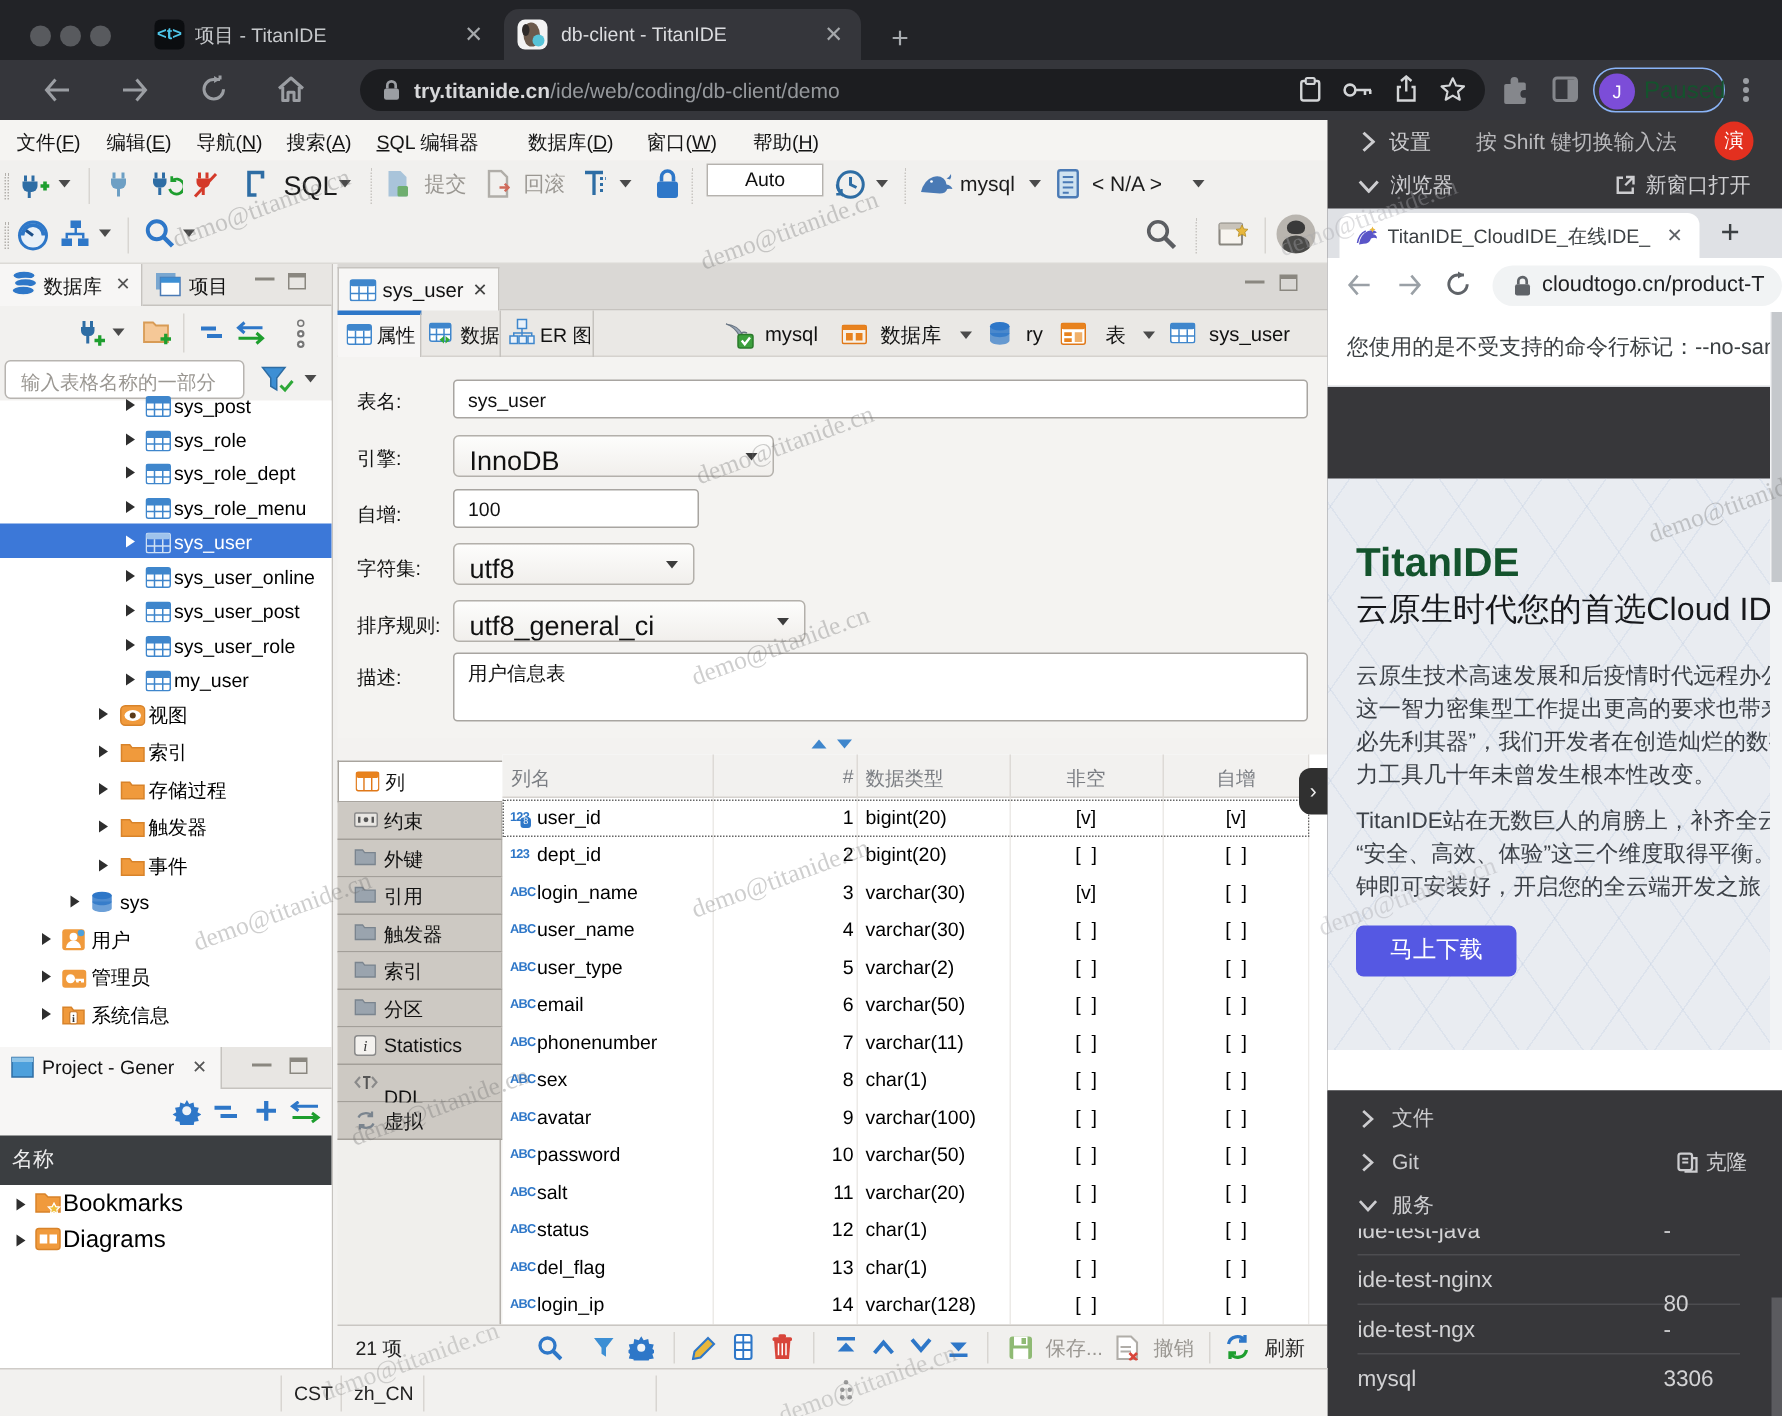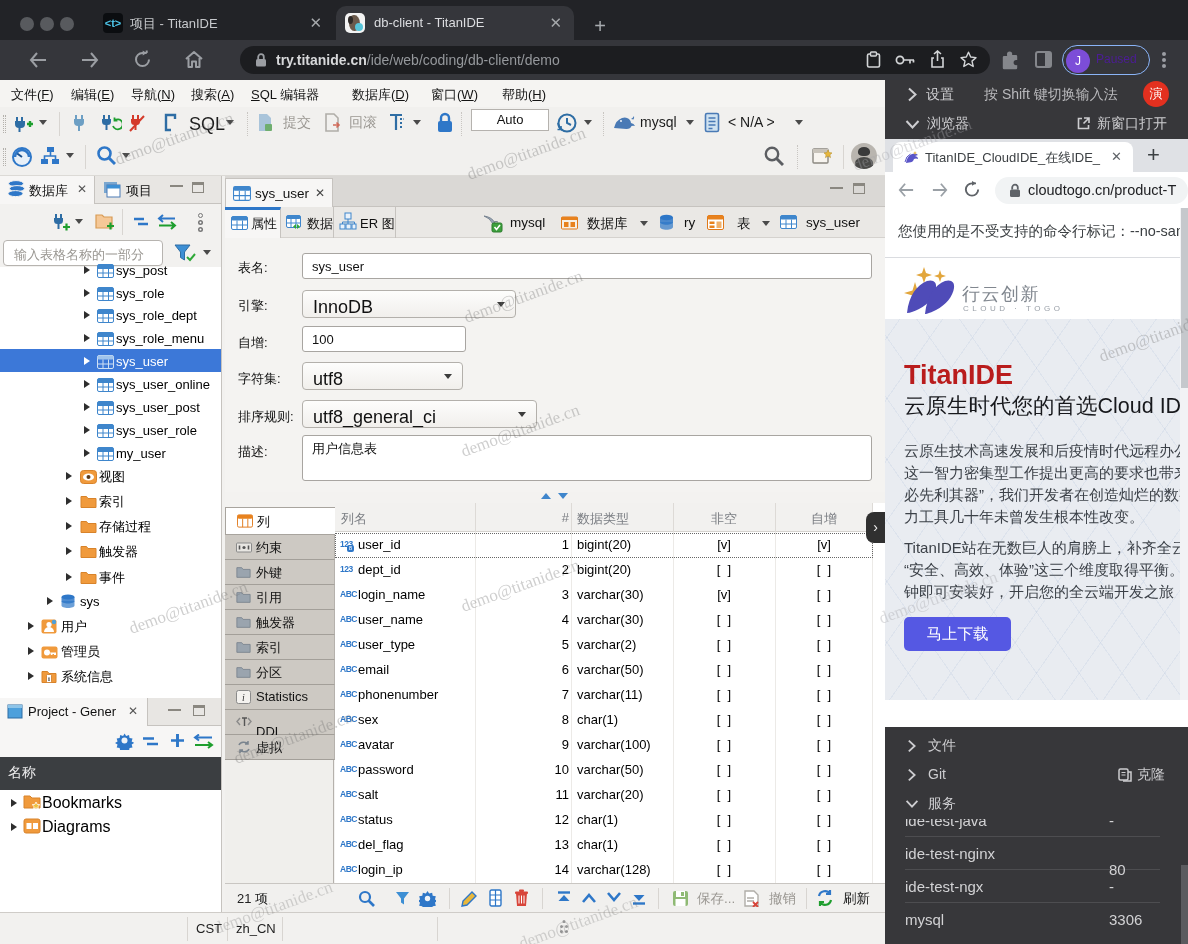--- a/index.html
+++ b/index.html
@@ -12,21 +12,21 @@
 #tab1{left:88px;width:248px;}
 #tab2{left:336px;width:238px;background:#35363b;color:#dcdde0;}
 .tabx{font-size:15px;color:#a5a8ab;}
 #newtab{left:587px;top:14px;width:26px;height:26px;color:#a8abaf;font-size:20px;line-height:24px;text-align:center;}
 #addr{left:0;top:40px;width:1188px;height:40px;background:#35363b;}
 #urlpill{left:240px;top:6px;width:750px;height:28px;background:#1c1d20;border-radius:14px;color:#d7d8da;font-size:14px;line-height:28px;}
 #urlpill .dim{color:#95989c;}
 .pillic{top:48px;color:#d3d5d7;font-size:15px;}
 #paused{left:1062px;top:45px;width:88px;height:30px;border:1px solid #8ab4f8;border-radius:15px;}
 #paused .av{position:absolute;left:3px;top:3px;width:24px;height:24px;border-radius:50%;background:#7c4dd8;color:#fff;font-size:12px;text-align:center;line-height:24px;}
-#paused .ptxt{position:absolute;left:33px;top:6px;color:#4c1d95;font-size:12px;}
+#paused .ptxt{position:absolute;left:33px;top:6px;color:#14532d;font-size:16px;}
 
 #menubar{left:0;top:80px;width:885px;height:27px;background:#f5f4f2;font-size:13px;color:#141414;}
 #menubar span{position:absolute;top:6px;}
 #menubar u{text-decoration:underline;}
 
 #toolbar{left:0;top:107px;width:885px;height:69px;background:#f1f0ee;border-bottom:1px solid #dcdad6;}
 .grip{width:3px;height:18px;border-left:1px dotted #b3b0ab;border-right:1px dotted #b3b0ab;}
 .tsep{width:1px;background:#d8d5d1;}
 .darr{width:0;height:0;border-left:4px solid transparent;border-right:4px solid transparent;border-top:5px solid #4a4a4a;}
 #autobox{left:471px;top:109px;width:78px;height:22px;background:#fff;border:1px solid #b5b2ae;font-size:13px;text-align:center;line-height:20px;color:#111;}
@@ -960,34 +960,23 @@
       <svg style="position:absolute;left:14px;top:6px;" width="12" height="15" viewBox="0 0 12 14">
           <rect x="1" y="6" width="10" height="7.5" rx="1.5" fill="#5f6368"></rect>
           <path d="M3.2 6 V4 a2.8 2.8 0 0 1 5.6 0 V6" stroke="#5f6368" stroke-width="1.8" fill="none"></path>
         </svg>
       <span style="position:absolute;left:33px;top:5px;font-size:14.5px;color:#202124;white-space:nowrap;">cloudtogo.cn/product-T</span>
     </div>
   </div>
   <div class="abs" id="bnotif">
       <span style="position:absolute;left:13px;top:14px;font-size:14.5px;color:#3c4043;white-space:nowrap;">您使用的是不受支持的命令行标记：--no-sand</span>
     </div>
-  <div class="abs" id="blogo">
-    <svg style="position:absolute;left:14px;top:5px;" width="60" height="55" viewBox="0 0 60 55">
-      <path d="M16 19 L18.5 27.5 L27 30 L18.5 32.5 L16 41 L13.5 32.5 L5 30 L13.5 27.5 Z" fill="#e2a63c"></path>
-      <path d="M25 4 L27 10 L33 12 L27 14 L25 20 L23 14 L17 12 L23 10 Z" fill="#e2a63c"></path>
-      <path d="M41 7 L42.5 11.5 L47 13 L42.5 14.5 L41 19 L39.5 14.5 L35 13 L39.5 11.5 Z" fill="#e2a63c"></path>
-      <path d="M8 50 C10 32 18 22 28 18 C34 16 38 19 37 25 C36 33 30 41 20 46 C16 48 11 50 8 50 Z" fill="#4f4bb8"></path>
-      <path d="M26 51 C28 33 36 22 46 18 C52 16 56 19 55 25 C54 33 47 42 37 47 C33 49 28 51 26 51 Z" fill="#4f4bb8"></path>
-    </svg>
-    <span style="position:absolute;left:77px;top:24px;font-size:18px;color:#81878f;letter-spacing:1.5px;">行云创新</span>
-    <span style="position:absolute;left:78px;top:46px;font-size:8px;color:#9aa0a8;letter-spacing:3.5px;">CLOUD · TOGO</span>
-  </div>
   <div class="abs" id="bhero">
     <div style="position:absolute;inset:0;background:repeating-linear-gradient(55deg,transparent 0 34px,rgba(165,185,215,0.18) 34px 35px),repeating-linear-gradient(-55deg,transparent 0 34px,rgba(165,185,215,0.18) 34px 35px);"></div>
-    <div style="position:absolute;left:19px;top:41px;font-size:27px;font-weight:bold;color:#b91c1c;">TitanIDE</div>
+    <div style="position:absolute;left:19px;top:41px;font-size:27px;font-weight:bold;color:#14532d;">TitanIDE</div>
     <div style="position:absolute;left:19px;top:72px;font-size:21.5px;color:#17181c;white-space:nowrap;">云原生时代您的首选Cloud IDE</div>
     <div style="position:absolute;left:19px;top:121px;font-size:15px;line-height:22px;color:#3c4148;white-space:nowrap;">云原生技术高速发展和后疫情时代远程办公等<br>这一智力密集型工作提出更高的要求也带来了<br>必先利其器”，我们开发者在创造灿烂的数字<br>力工具几十年未曾发生根本性改变。</div>
     <div style="position:absolute;left:19px;top:218px;font-size:15px;line-height:22px;color:#3c4148;white-space:nowrap;">TitanIDE站在无数巨人的肩膀上，补齐全云端<br>“安全、高效、体验”这三个维度取得平衡。最<br>钟即可安装好，开启您的全云端开发之旅！</div>
   </div>
   <div class="abs" style="left:19px;top:537px;width:107px;height:34px;background:#5558e3;border-radius:5px;color:#fff;font-size:15.5px;text-align:center;line-height:34px;">马上下载</div>
   <div class="abs" style="left:295px;top:128px;width:8px;height:492px;background:#f2f3f5;"></div>
   <div class="abs" style="left:296px;top:128px;width:7px;height:180px;background:#c5c8cc;"></div>
   <div class="abs" id="bwhite"></div>
   <div class="abs" id="bdark">
     <svg class="abs" style="left:22px;top:12px;" width="9" height="14" viewBox="0 0 10 15">

